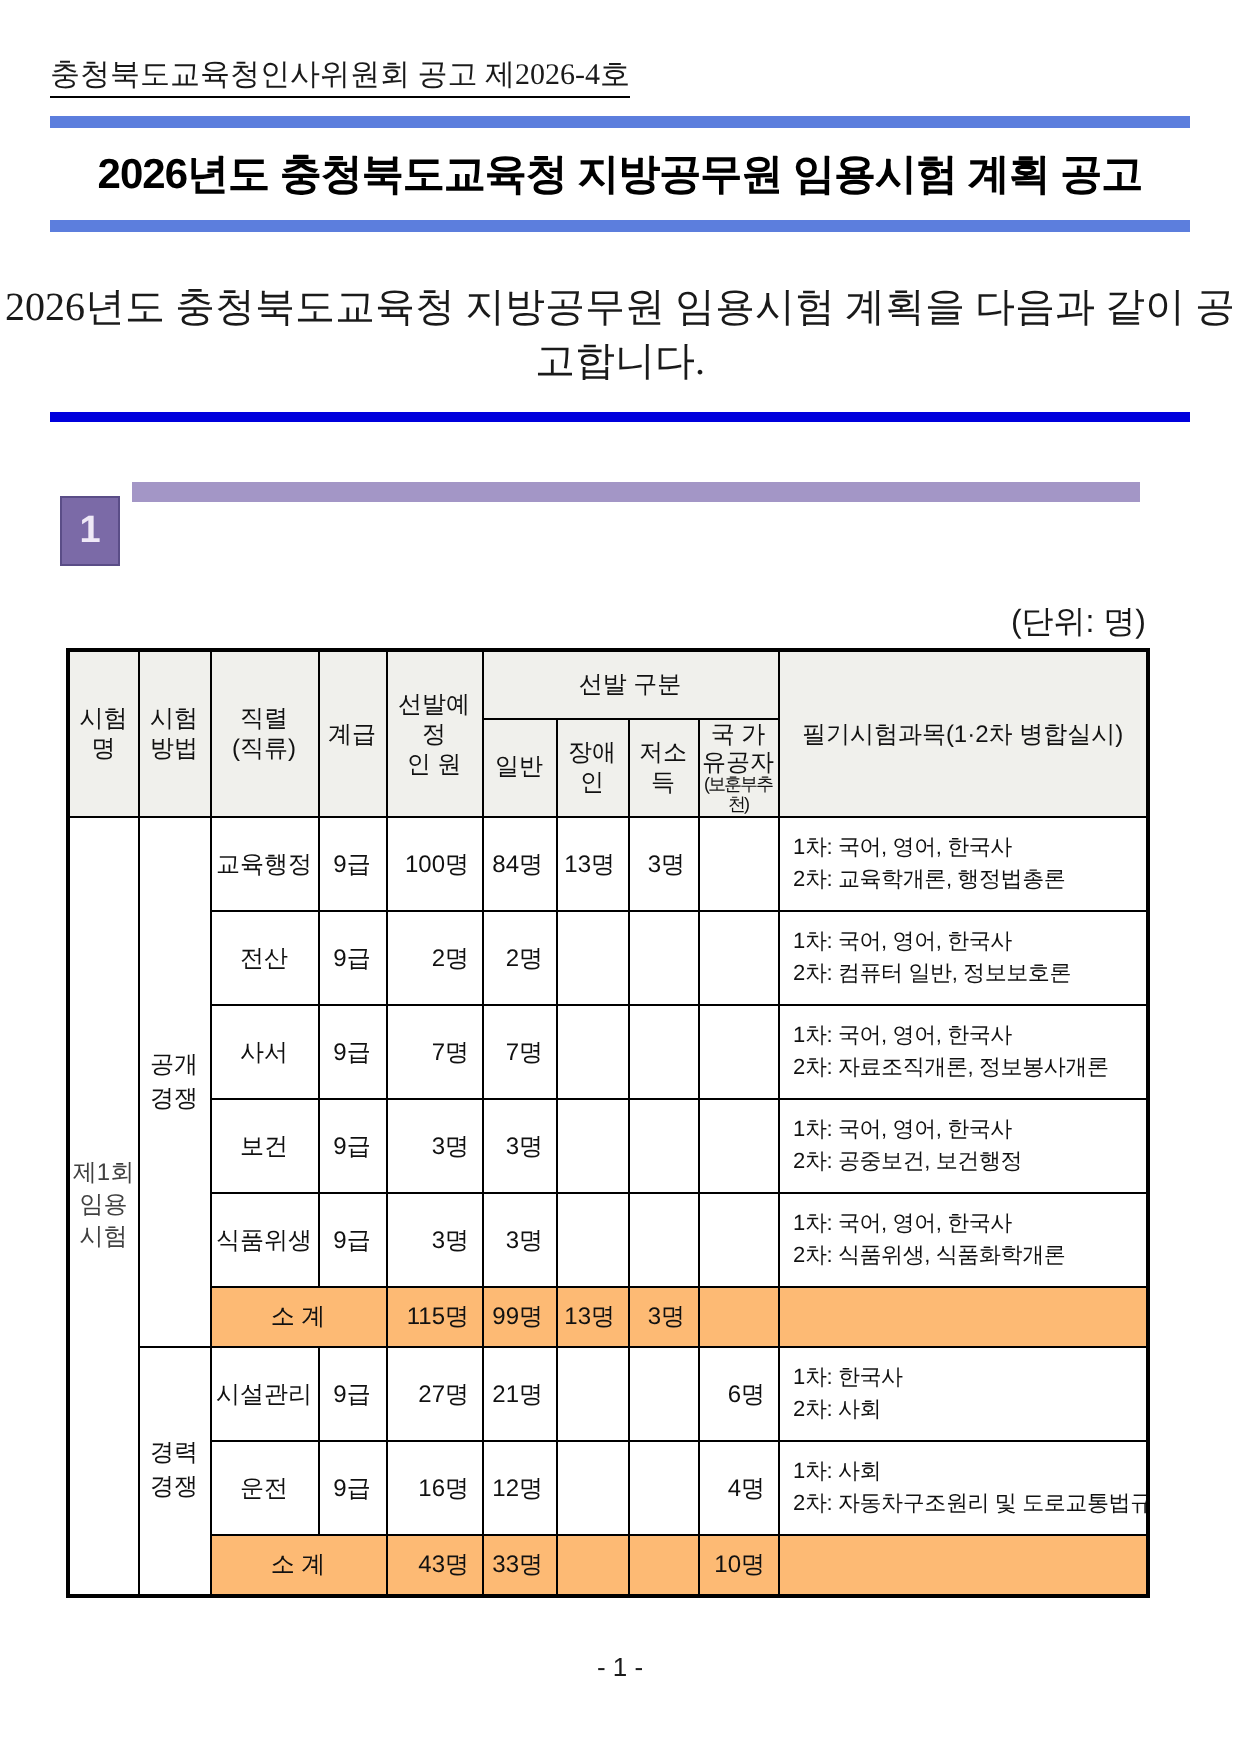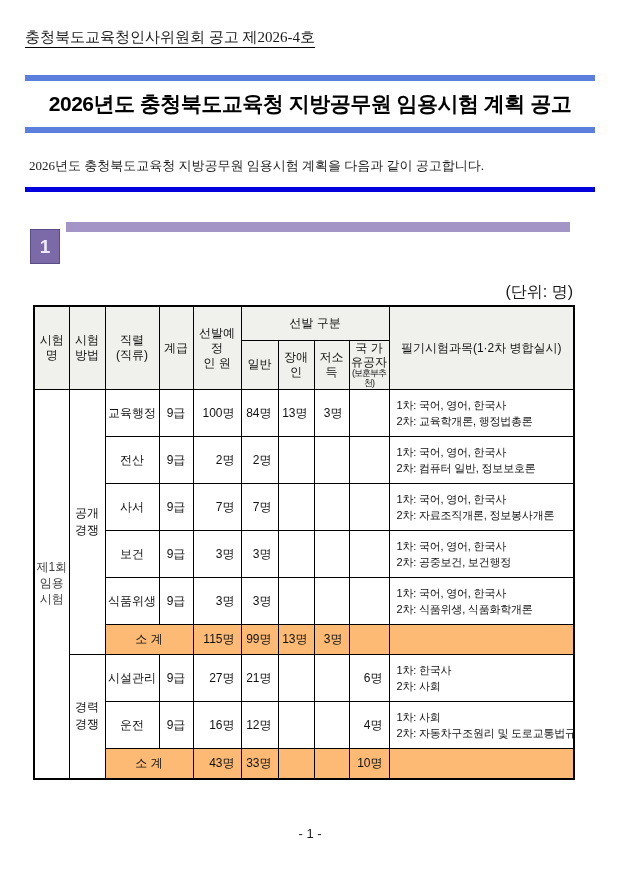--- a/index.html
+++ b/index.html
@@ -15,34 +15,34 @@
   .notice-no {
     margin: 28px 0 0 25px;
     font-size: 15px;
   }
   .notice-no span {
     border-bottom: 1px solid #000;
     padding-bottom: 2px;
   }
 
   
-  .title-band { margin: 28px 25px 0 25px; }
+  .title-band { margin: 11px 25px 0 25px; }
   .band-bar { height: 6px; background: #5c7edd; }
   .doc-title {
     font-family: "Liberation Sans", "DejaVu Sans", sans-serif;
     font-weight: bold;
     font-size: 21px;
     letter-spacing: -0.5px;
     text-align: center;
     margin: 9px 0 9px 0;
     color: #000;
   }
 
   
-  .body-line { font-size: 13px; margin-top: 24px; padding-left: 29px; }
+  .body-line { text-align: center; font-size: 20px; margin-top: 24px; }
   .date-line { text-align: center; font-size: 15px; margin-top: 14px; white-space: pre; }
   .signer-line { text-align: right; font-size: 15.5px; margin: 14px 25px 0 0; letter-spacing: 1px; }
   .divider { height: 5px; background: #0000dd; margin: 12px 25px 0 25px; }
 
   
   .section { margin: 30px 25px 0 25px; position: relative; height: 42px; }
   .sec-box {
     position: absolute; left: 5px; top: 7px;
     width: 28px; height: 33px;
     background: #7b6aa7; border: 1px solid #5a4d87;

